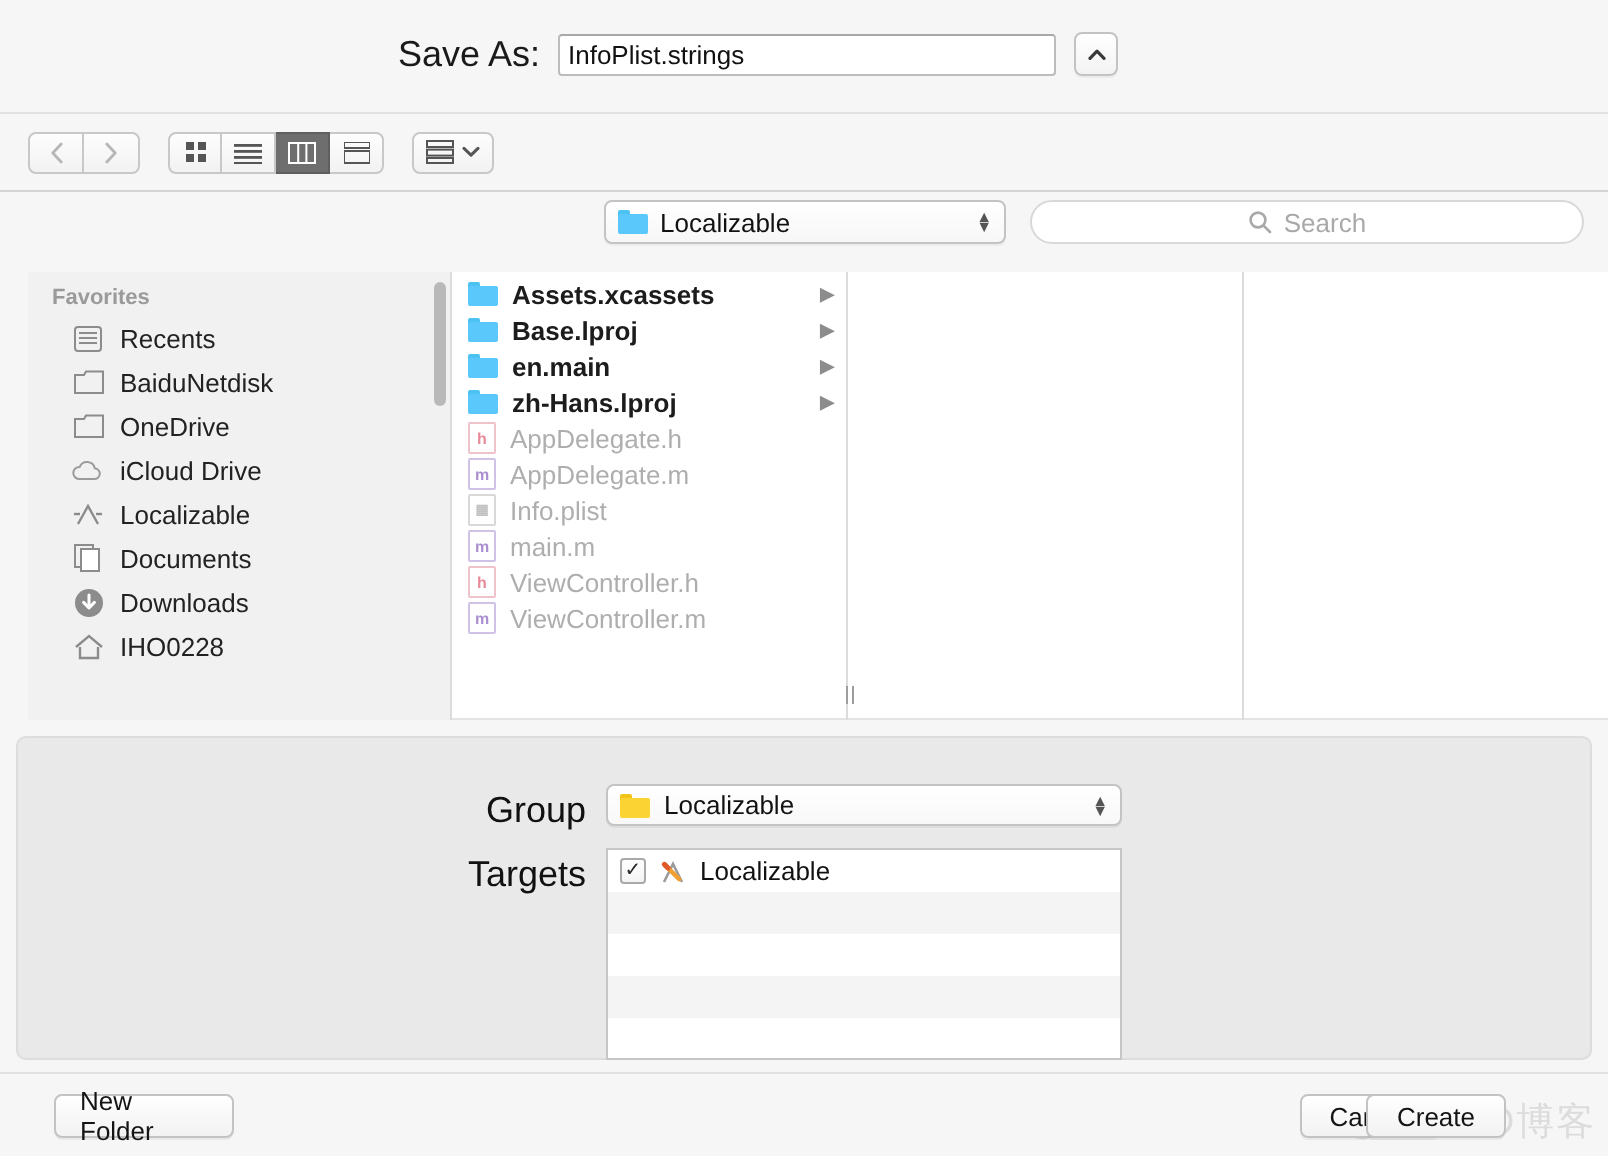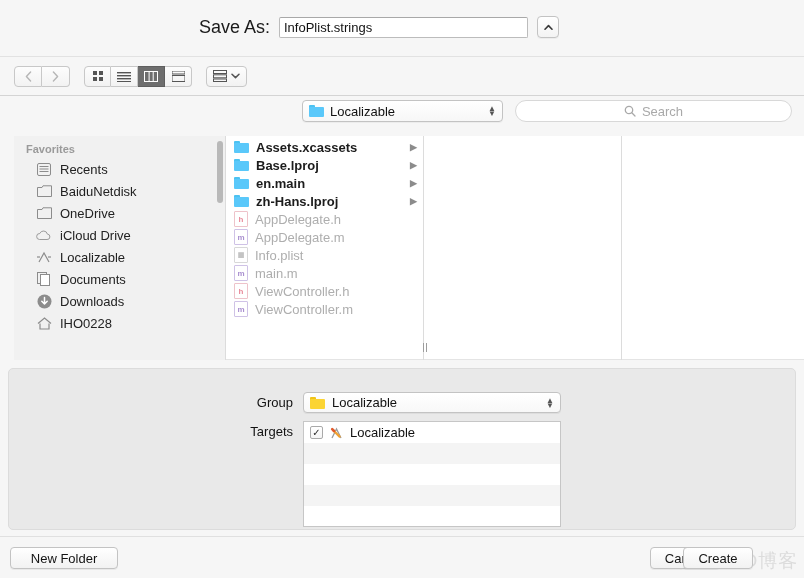--- a/index.html
+++ b/index.html
@@ -111,21 +111,21 @@
   .file-ico.h{color:#e98a9a;border-color:#eec3ca;}
   .file-ico.m{color:#a98fd0;border-color:#cfc2e6;}
   .file-ico.p{color:#c0c0c0;border-color:#d8d8d8;font-size:7px;}
 
   
   .accessory{
     position:absolute;left:8px;top:368px;width:788px;height:162px;box-sizing:border-box;
     background:#e9e9e9;border:1px solid #dcdcdc;border-radius:5px;
   }
   .acc-row{display:flex;align-items:flex-start;margin-top:23px;}
-  .acc-label{width:284px;text-align:right;padding-right:10px;font-size:13px;padding-top:3px;}
+  .acc-label{width:284px;text-align:right;padding-right:10px;font-size:18px;padding-top:3px;}
   .group-popup{
     width:258px;height:21px;box-sizing:border-box;
     background:linear-gradient(#ffffff,#f8f8f8);border:1px solid #c3c3c3;border-radius:4px;
     display:flex;align-items:center;padding:0 6px;box-shadow:0 1px 0 rgba(0,0,0,.05);
   }
   .targets-box{
     width:258px;height:106px;box-sizing:border-box;background:#fff;
     border:1px solid #c6c6c6;overflow:hidden;
   }
   .target-row{height:21px;display:flex;align-items:center;padding-left:6px;gap:6px;font-size:13px;}
@@ -139,21 +139,21 @@
 
   
   .bottom{position:absolute;left:0;top:536px;width:804px;height:42px;border-top:1px solid #e0e0e0;}
   .btn{
     height:22px;box-sizing:border-box;padding:0 12px;
     background:linear-gradient(#ffffff,#f2f2f2);border:1px solid #c3c3c3;border-radius:4px;
     font-family:"Liberation Sans",sans-serif;font-size:13px;color:#141414;
     display:inline-flex;align-items:center;justify-content:center;
     box-shadow:0 1px 0 rgba(0,0,0,.05);
   }
-  .btn.newfolder{position:absolute;left:10px;top:547px;width:108px;}
+  .btn.newfolder{position:absolute;left:27px;top:547px;width:90px;}
   .btn.cancel{position:absolute;left:650px;top:547px;width:70px;}
   .btn.create{position:absolute;left:683px;top:547px;width:70px;}
   .watermark{
     position:absolute;left:672px;top:548px;font-size:19px;color:#d8d8d8;
     letter-spacing:1px;pointer-events:none;opacity:.85;
   }
 </style>
 </head>
 <body>
 

